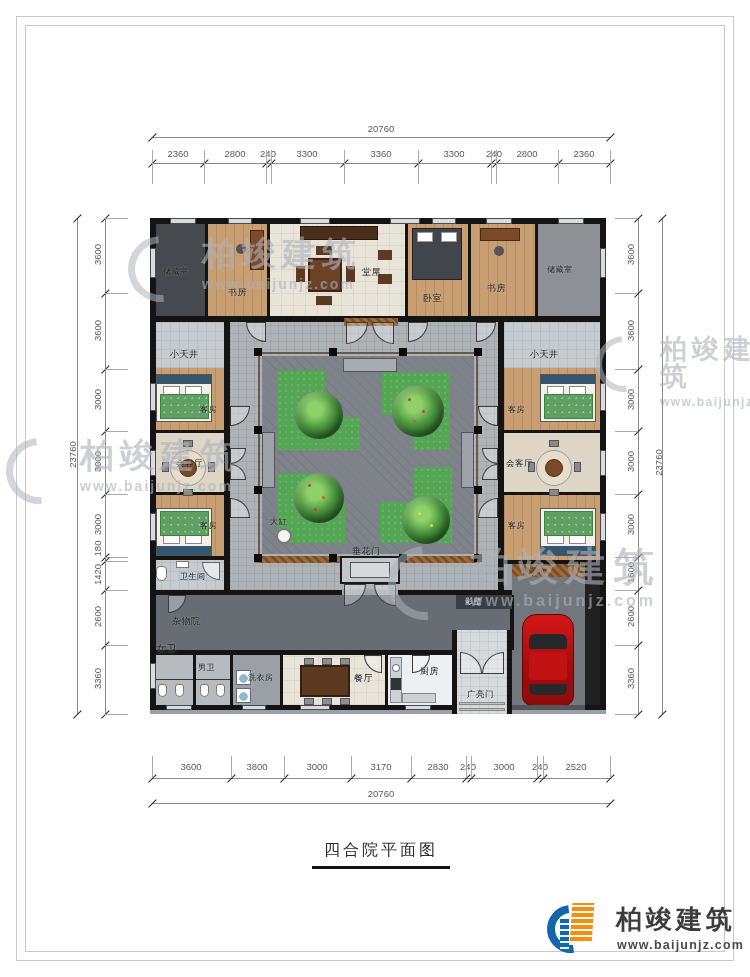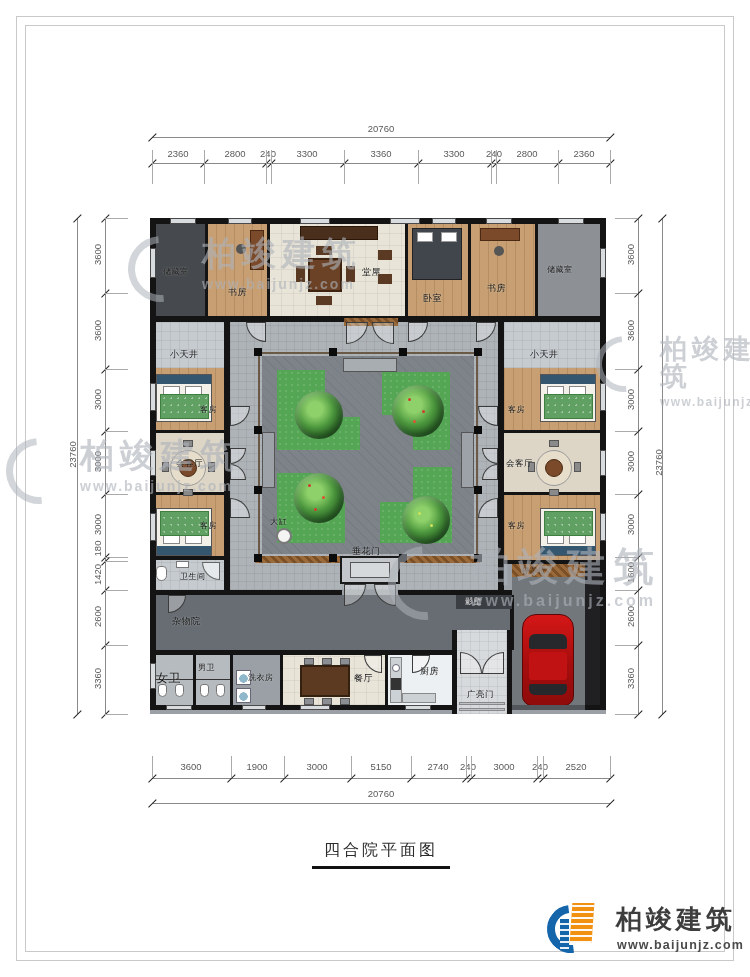--- a/index.html
+++ b/index.html
@@ -63,24 +63,24 @@
 <div class="dim" style="left:268px;top:148px;">240</div>
 <div class="dim" style="left:307px;top:148px;">3300</div>
 <div class="dim" style="left:381px;top:148px;">3360</div>
 <div class="dim" style="left:454px;top:148px;">3300</div>
 <div class="dim" style="left:494px;top:148px;">240</div>
 <div class="dim" style="left:527px;top:148px;">2800</div>
 <div class="dim" style="left:584px;top:148px;">2360</div>
 
 <div class="dline" style="left:152px;top:778px;width:458px;height:1px;"></div>
 <div class="dim" style="left:191px;top:761px;">3600</div>
-<div class="dim" style="left:257px;top:761px;">1900</div>
+<div class="dim" style="left:257px;top:761px;">3800</div>
 <div class="dim" style="left:317px;top:761px;">3000</div>
-<div class="dim" style="left:381px;top:761px;">5150</div>
-<div class="dim" style="left:438px;top:761px;">2740</div>
+<div class="dim" style="left:381px;top:761px;">3170</div>
+<div class="dim" style="left:438px;top:761px;">2830</div>
 <div class="dim" style="left:468px;top:761px;">240</div>
 <div class="dim" style="left:504px;top:761px;">3000</div>
 <div class="dim" style="left:540px;top:761px;">240</div>
 <div class="dim" style="left:576px;top:761px;">2520</div>
 <div class="dline" style="left:152px;top:803px;width:458px;height:1px;"></div>
 <div class="dim" style="left:381px;top:788px;">20760</div>
 
 <div class="dline" style="left:77px;top:218px;width:1px;height:496px;"></div>
 <div class="vdim" style="left:50px;top:449px;">23760</div>
 <div class="dline" style="left:105px;top:218px;width:1px;height:496px;"></div>
@@ -358,21 +358,21 @@
   <div class="rlabel" style="left:50px;top:186px;font-size:8px;">客房</div>
   <div class="rlabel" style="left:26px;top:240px;font-size:8.5px;">会客厅</div>
   <div class="rlabel" style="left:50px;top:302px;font-size:8px;">客房</div>
   <div class="rlabel" style="left:358px;top:186px;font-size:8px;">客房</div>
   <div class="rlabel" style="left:356px;top:240px;font-size:8.5px;">会客厅</div>
   <div class="rlabel" style="left:358px;top:302px;font-size:8px;">客房</div>
   <div class="rlabel" style="left:202px;top:327px;">垂花门</div>
   <div class="rlabel" style="left:120px;top:298px;font-size:8px;">大缸</div>
   <div class="rlabel" style="left:30px;top:353px;font-size:8px;">卫生间</div>
   <div class="rlabel" style="left:22px;top:397px;">杂物院</div>
-  <div class="rlabel" style="left:6px;top:452px;font-size:12px;">女卫</div>
+  <div class="rlabel" style="left:6px;top:424px;font-size:10px;">女卫</div>
   <div class="rlabel" style="left:48px;top:444px;font-size:8px;">男卫</div>
   <div class="rlabel" style="left:98px;top:454px;font-size:8px;">洗衣房</div>
   <div class="rlabel" style="left:204px;top:454px;">餐厅</div>
   <div class="rlabel" style="left:270px;top:447px;">厨房</div>
   <div class="rlabel" style="left:317px;top:471px;font-size:8.5px;">广亮门</div>
   <div class="rlabel" style="left:315px;top:378px;font-size:8px;color:#e4e4e4;text-shadow:none;">影壁</div>
   <div class="rlabel" style="left:372px;top:348px;font-size:7.5px;color:#33220f;text-shadow:none;">停车位</div>
 </div>
 
 <div class="wm" style="left:128px;top:236px;">

